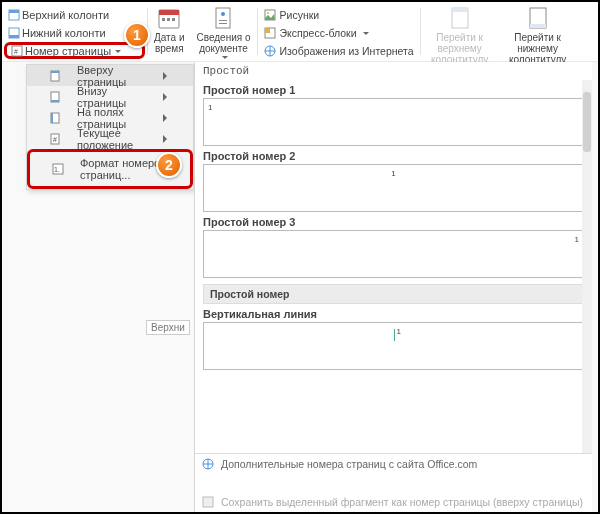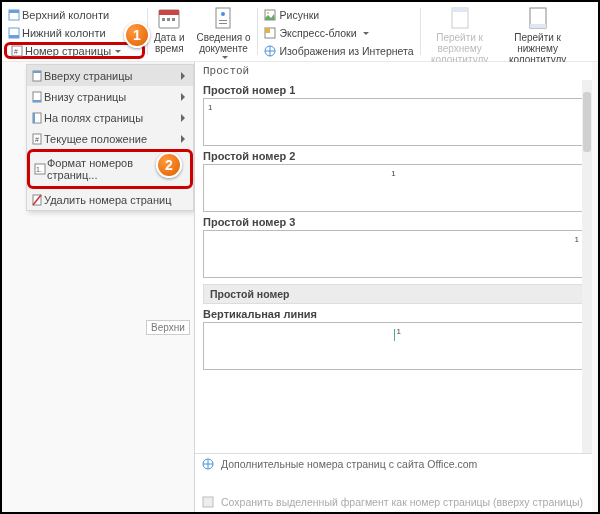--- a/index.html
+++ b/index.html
@@ -89,22 +89,22 @@
     left: 24px;
     top: 62px;
     width: 168px;
     background: #f3f3f3;
     border: 1px solid #d6d6d6;
     box-shadow: 2px 2px 5px rgba(0,0,0,0.15);
   }
   .submenu-item {
     display: flex;
     align-items: center;
-    gap: 1px;
-    padding: 3px 4px;
+    gap: 16px;
+    padding: 3px 22px;
     height: 21px;
     font-size: 11px;
   }
   .submenu-item.active {
     background: #e3e3e3;
   }
   .submenu-item .arrow {
     margin-left: auto;
     border: 4px solid transparent;
     border-left-color: #666;
@@ -408,29 +408,20 @@
   </div>
   <div class="submenu-item highlight-secondary">
     <span class="ico">
         <svg width="12" height="12">
           <rect x="1" y="1" width="10" height="10" fill="#fff" stroke="#888"></rect>
           <text x="2" y="9" font-size="7" fill="#555">1.</text>
         </svg>
       </span>
     <span>Формат номеров страниц...</span>
   </div>
-  <div class="submenu-item">
-    <span class="ico">
-        <svg width="12" height="12">
-          <rect x="2" y="1" width="8" height="10" fill="#fff" stroke="#888"></rect>
-          <line x1="2" y1="11" x2="10" y2="1" stroke="#c33" stroke-width="1.5"></line>
-        </svg>
-      </span>
-    <span>Удалить номера страниц</span>
-  </div>
 </div>
 
 <div class="gallery">
   <div class="gallery-head">Простой</div>
   <div class="gallery-body">
 
     <div class="sample">
       <div class="sample-title">Простой номер 1</div>
       <div class="sample-box">
           <span class="pgnum-left">1</span>

